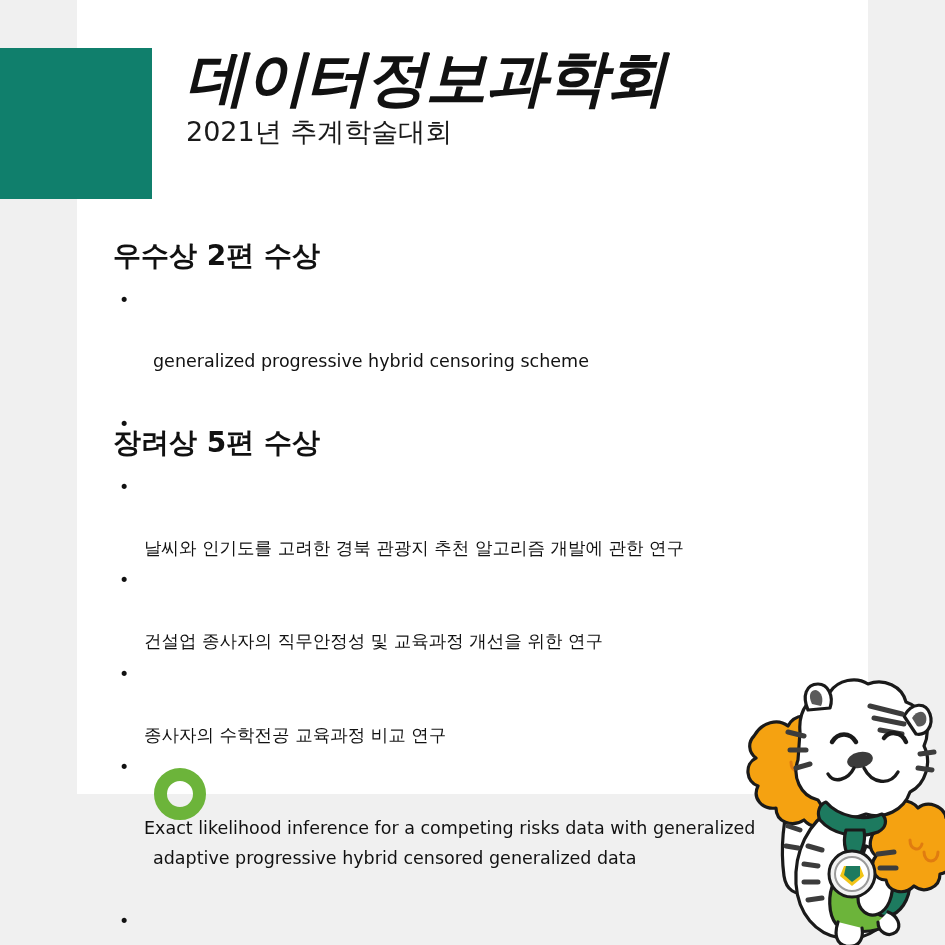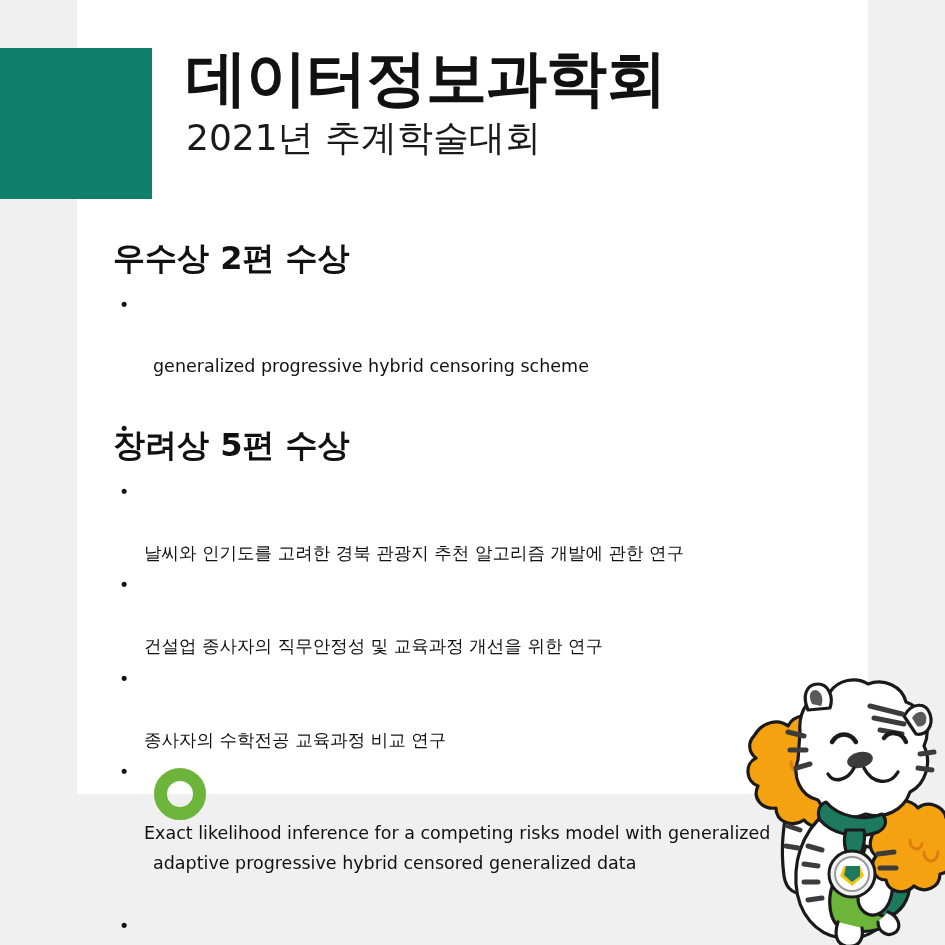--- a/index.html
+++ b/index.html
@@ -49,44 +49,45 @@
     width: 640px;
   }
   .conf-title {
     font-family: "DejaVu Sans", sans-serif;
     font-size: 61px;
     font-weight: 700;
     letter-spacing: -1px;
     color: #111111;
     line-height: 1.05;
     white-space: nowrap;
+    font-style: italic;
   }
   .conf-subtitle {
     font-family: "DejaVu Sans", sans-serif;
-    font-size: 36px;
+    font-size: 27px;
     font-weight: 400;
     color: #1a1a1a;
     line-height: 1.2;
     margin-top: 6px;
     letter-spacing: 0px;
     white-space: nowrap;
   }
 
   
   .section {
     position: absolute;
     left: 113px;
     width: 760px;
   }
   .section-1 { top: 238px; }
   .section-2 { top: 425px; }
 
   .section-title {
     font-family: "DejaVu Sans", sans-serif;
-    font-size: 32px;
+    font-size: 28px;
     font-weight: 700;
     color: #111111;
     line-height: 1.25;
     margin: 0 0 12px 0;
   }
 
   ul.bullets {
     list-style: none;
     margin: 0;
     padding: 0;
@@ -176,21 +177,21 @@
       <li>
         <span class="dot">•</span>
         <span>건설업 종사자의 직무안정성 및 교육과정 개선을 위한 연구</span>
       </li>
       <li>
         <span class="dot">•</span>
         <span>종사자의 수학전공 교육과정 비교 연구</span>
       </li>
       <li class="two-line">
         <span class="dot">•</span>
-        <span>Exact likelihood inference for a competing risks model with generalized</span>
+        <span>Exact likelihood inference for a competing risks data with generalized</span>
         <span class="line2">adaptive progressive hybrid censored generalized data</span>
       </li>
       <li>
         <span class="dot">•</span>
         
       </li>
     </ul>
   </div>
 
   <div class="green-ring"></div>

